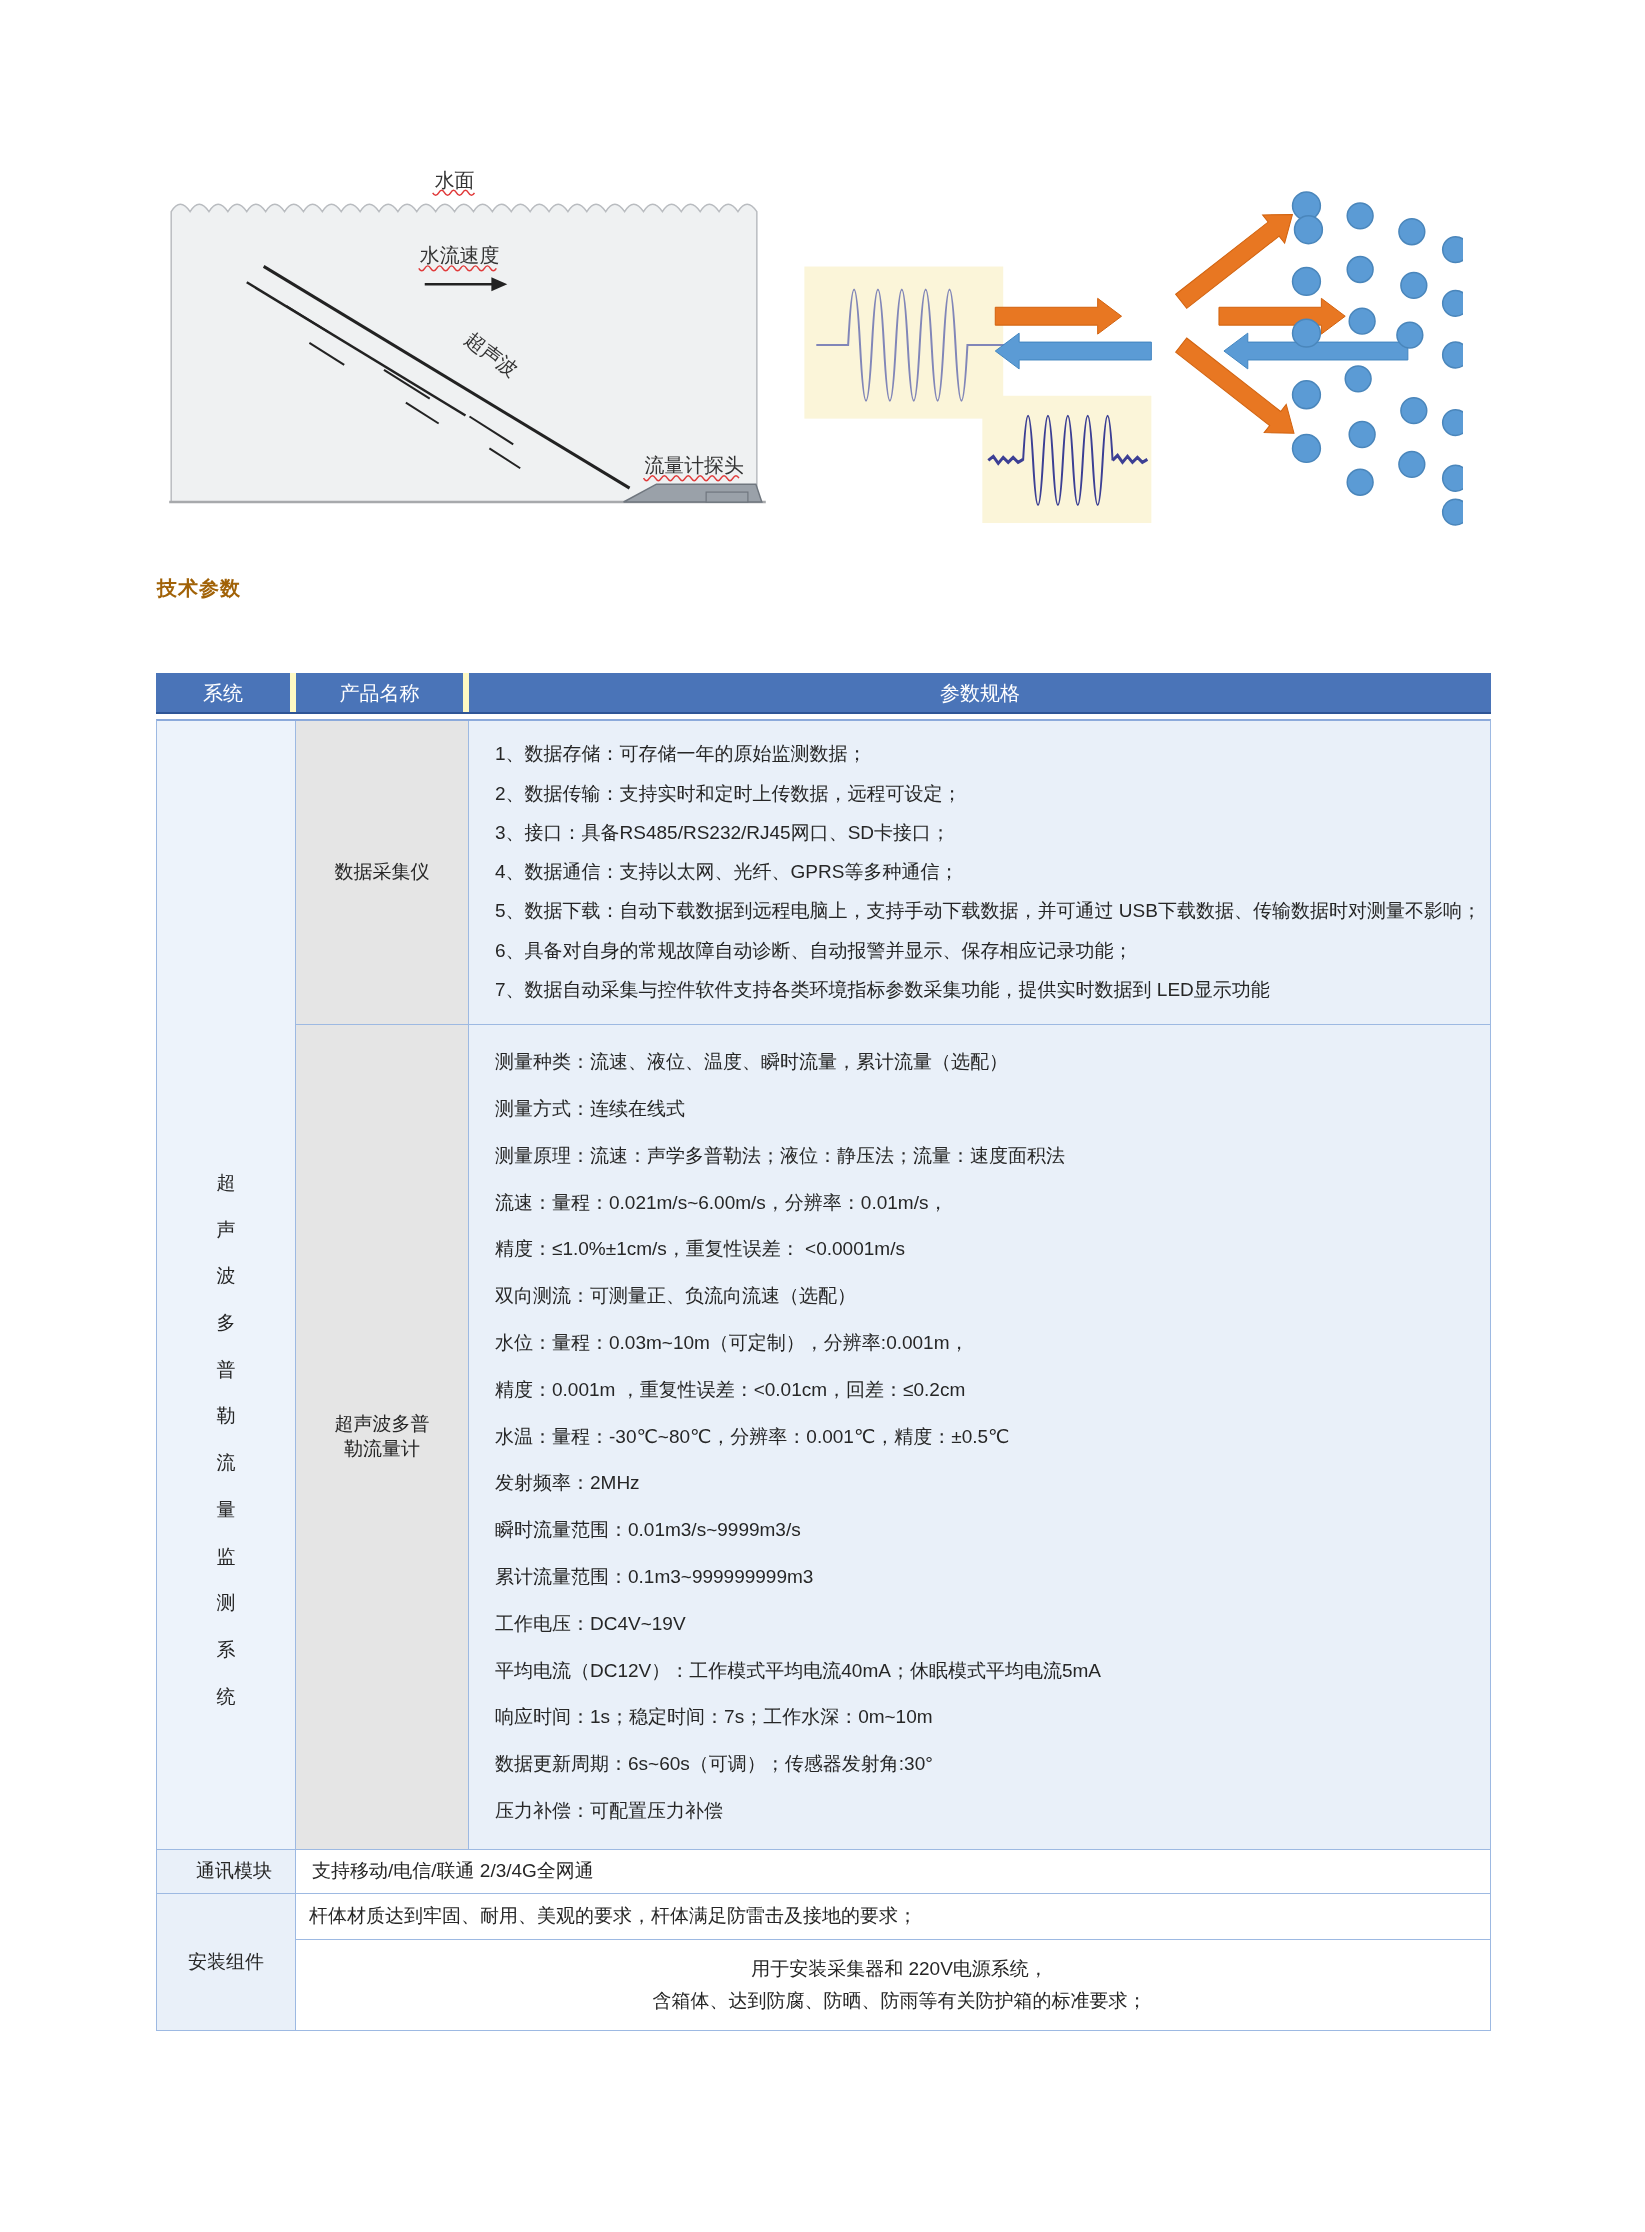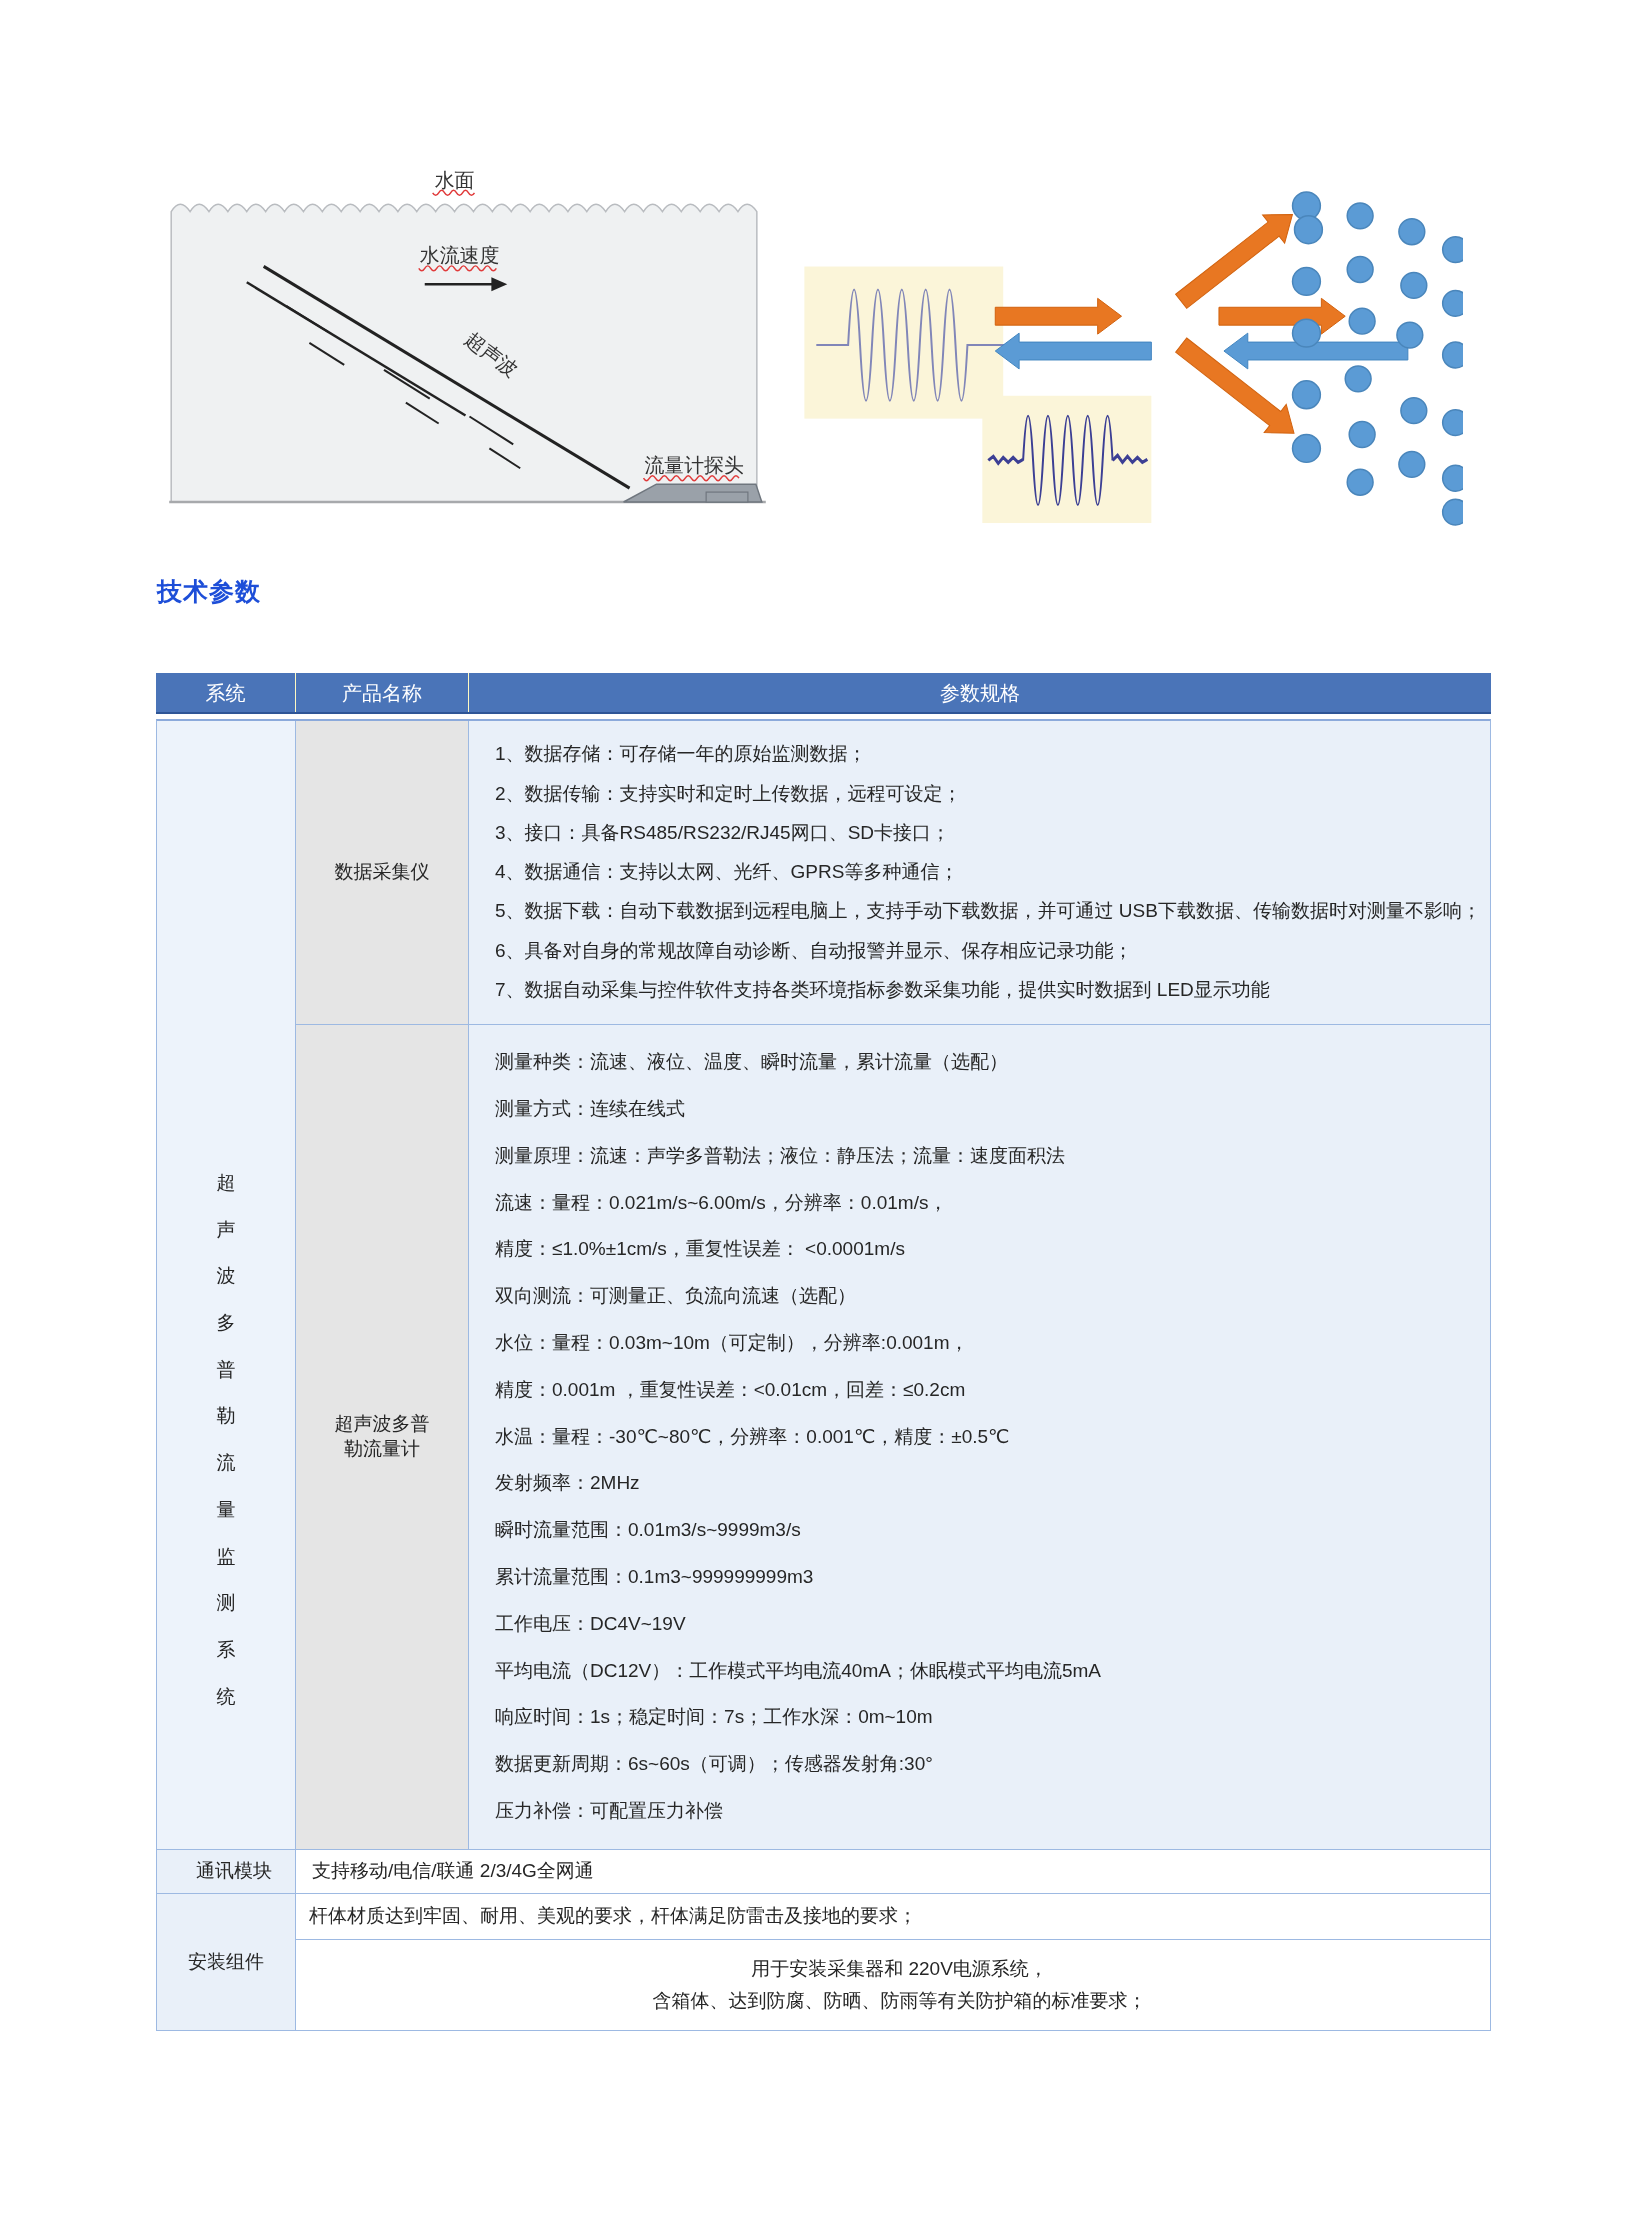--- a/index.html
+++ b/index.html
@@ -11,37 +11,37 @@
     color:#262626;
     overflow:hidden;
   }
   
   .diagram-left{position:absolute;left:169px;top:157px;width:597px;height:350px;}
   .diagram-right{position:absolute;left:791px;top:184px;width:672px;height:343px;}
   svg text{font-family:"Liberation Sans","DejaVu Sans",sans-serif;}
   
   .section-heading{
     position:absolute;left:157px;top:575px;
-    font-size:25px;font-weight:bold;color:#1d4ed8;letter-spacing:1px;
+    font-size:20px;font-weight:bold;color:#a16207;letter-spacing:1px;
   }
   
   .tech-table{
     position:absolute;left:156px;top:673px;width:1335px;
     font-size:19px;line-height:1.3;
   }
   .t-header{
     display:grid;grid-template-columns:140px 173px 1022px;
     background:#4a74b8;height:41px;
     border-bottom:2px solid #2e5596;
     box-sizing:border-box;
   }
   .t-header .hcell{
     color:#ffffff;font-size:20px;
     display:flex;align-items:center;justify-content:center;
-    border-right:1px solid #fef9c3;box-sizing:border-box;
+    border-right:6px solid #fef9c3;box-sizing:border-box;
   }
   .t-header .hcell:last-child{border-right:none;}
   .t-body{
     margin-top:5px;
     border:1px solid #9db9e2;border-top:2px solid #8caadb;
     box-sizing:border-box;
   }
   .blockA{display:grid;grid-template-columns:139px 173px 1021px;}
   .cell{box-sizing:border-box;border-right:1px solid #9db9e2;border-bottom:1px solid #9db9e2;}
   .sys-cell{

